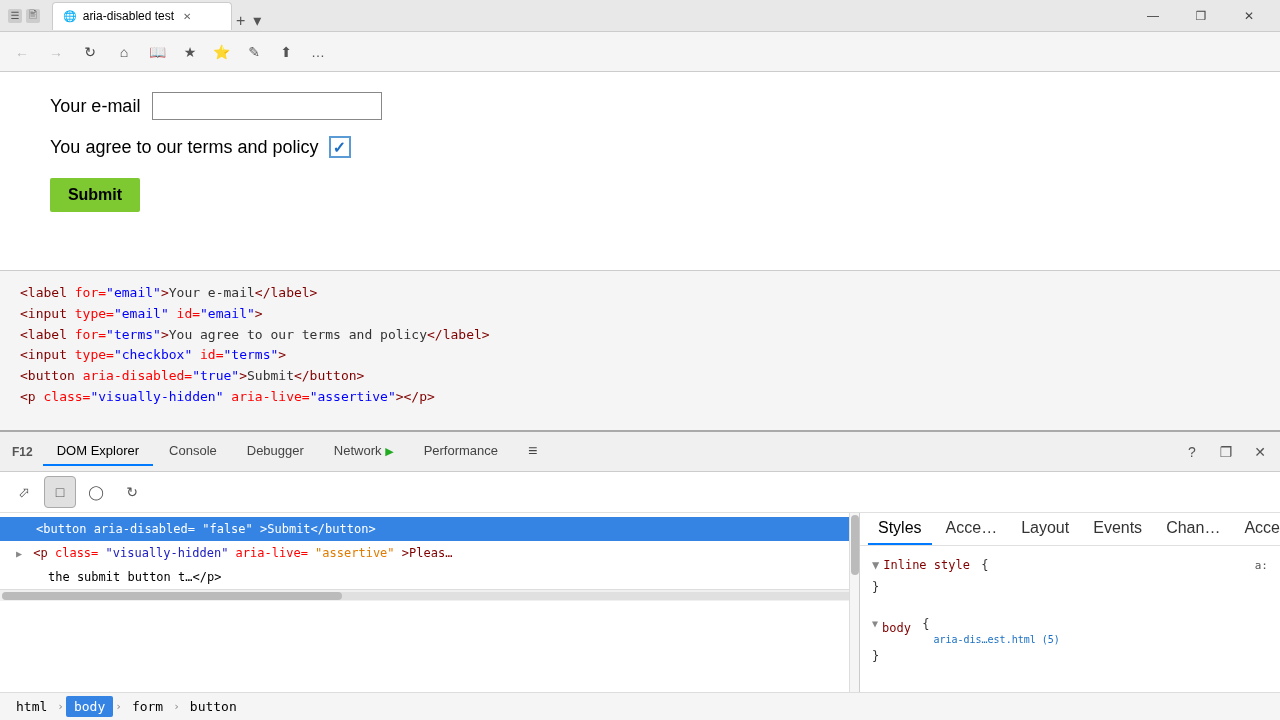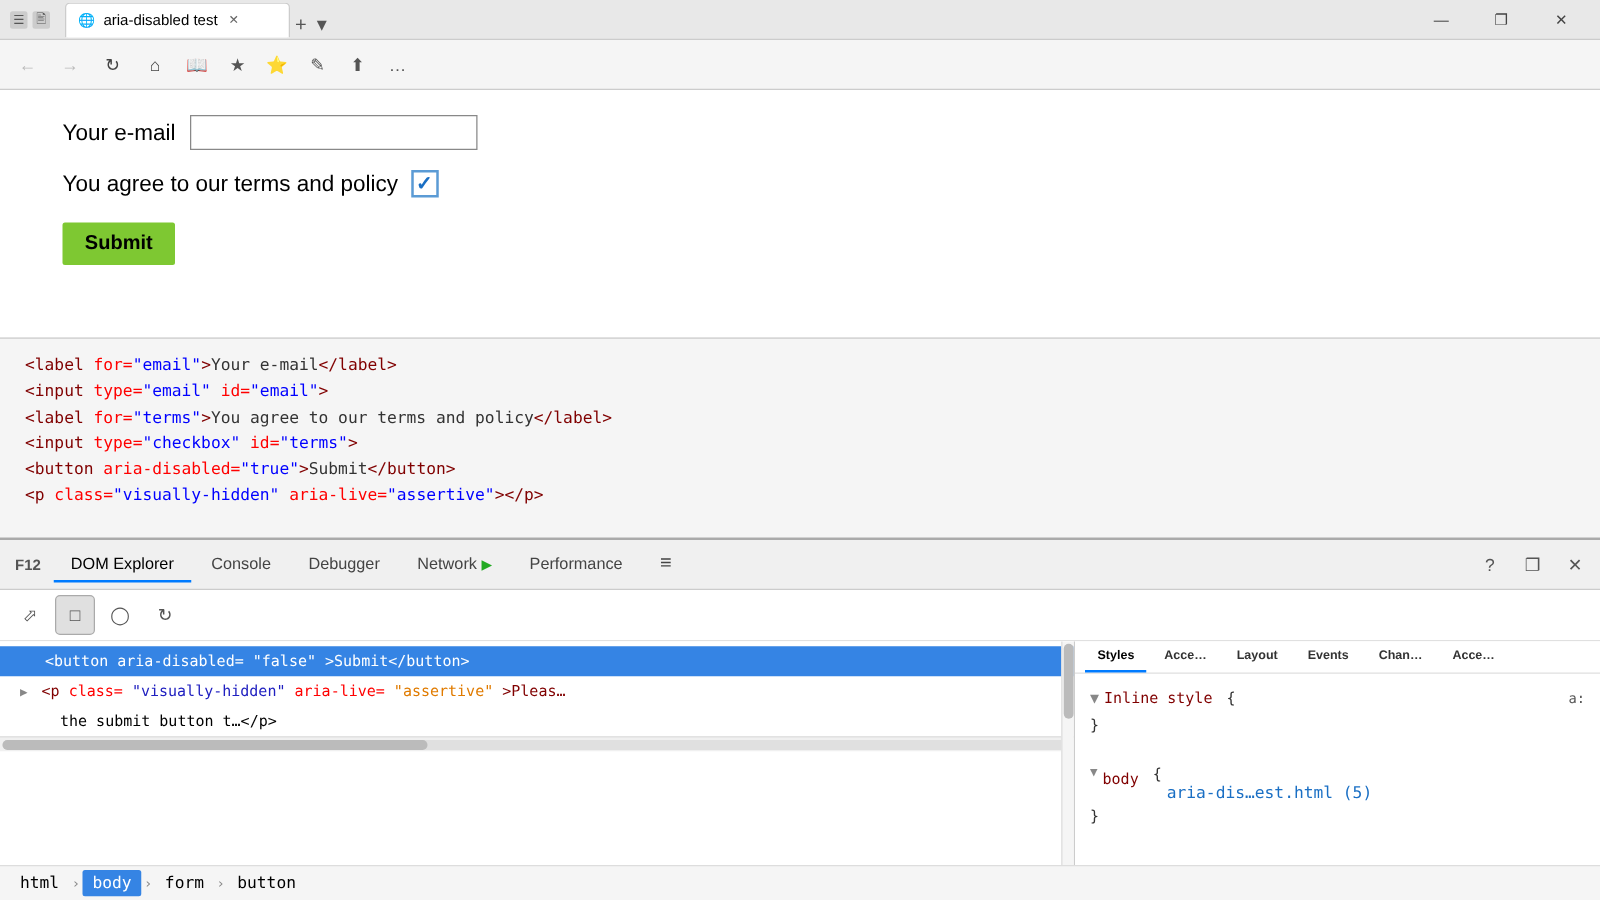--- a/index.html
+++ b/index.html
@@ -291,45 +291,44 @@
       font-family: Consolas, monospace;
       overflow: hidden;
       padding: 0;
     }
     .styles-panel-tabs {
       display: flex; border-bottom: 1px solid #e0e0e0;
       padding: 0 8px; gap: 4px;
     }
     .sp-tab {
       padding: 6px 10px;
-      font-size: 10px; cursor: pointer;
+      font-size: 16px; cursor: pointer;
       border-bottom: 2px solid transparent;
       background: transparent; border-top: none; border-left: none; border-right: none;
       color: #333;
-      font-weight: bold;
     }
     .sp-tab.active {
       border-bottom: 2px solid #007bff;
       color: #000;
     }
     .sp-content {
       padding: 8px 12px;
       overflow-y: auto;
     }
     .sp-section-header {
       display: flex; align-items: center; gap: 4px;
       font-size: 12px; color: #000; padding: 4px 0;
       cursor: pointer;
     }
     .sp-section-header .arrow { color: #888; }
     .sp-rule-name { color: #800000; font-size: 12px; }
     .sp-brace { color: #333; }
     .sp-a-icon { font-size: 14px; color: #444; }
     .sp-body-rule { color: #800000; margin-top: 8px; }
-    .sp-body-link { color: #1a6fc4; text-decoration: none; font-size: 13px; margin-top: 32px; }
+    .sp-body-link { color: #1a6fc4; text-decoration: none; font-size: 10px; margin-top: 32px; }
 
     
     .breadcrumb-bar {
       height: 28px;
       background: #f5f5f5;
       border-top: 1px solid #ddd;
       display: flex; align-items: center; padding: 0 8px; gap: 2px;
       font-size: 13px; font-family: Consolas, monospace;
     }
     .bc-item {

